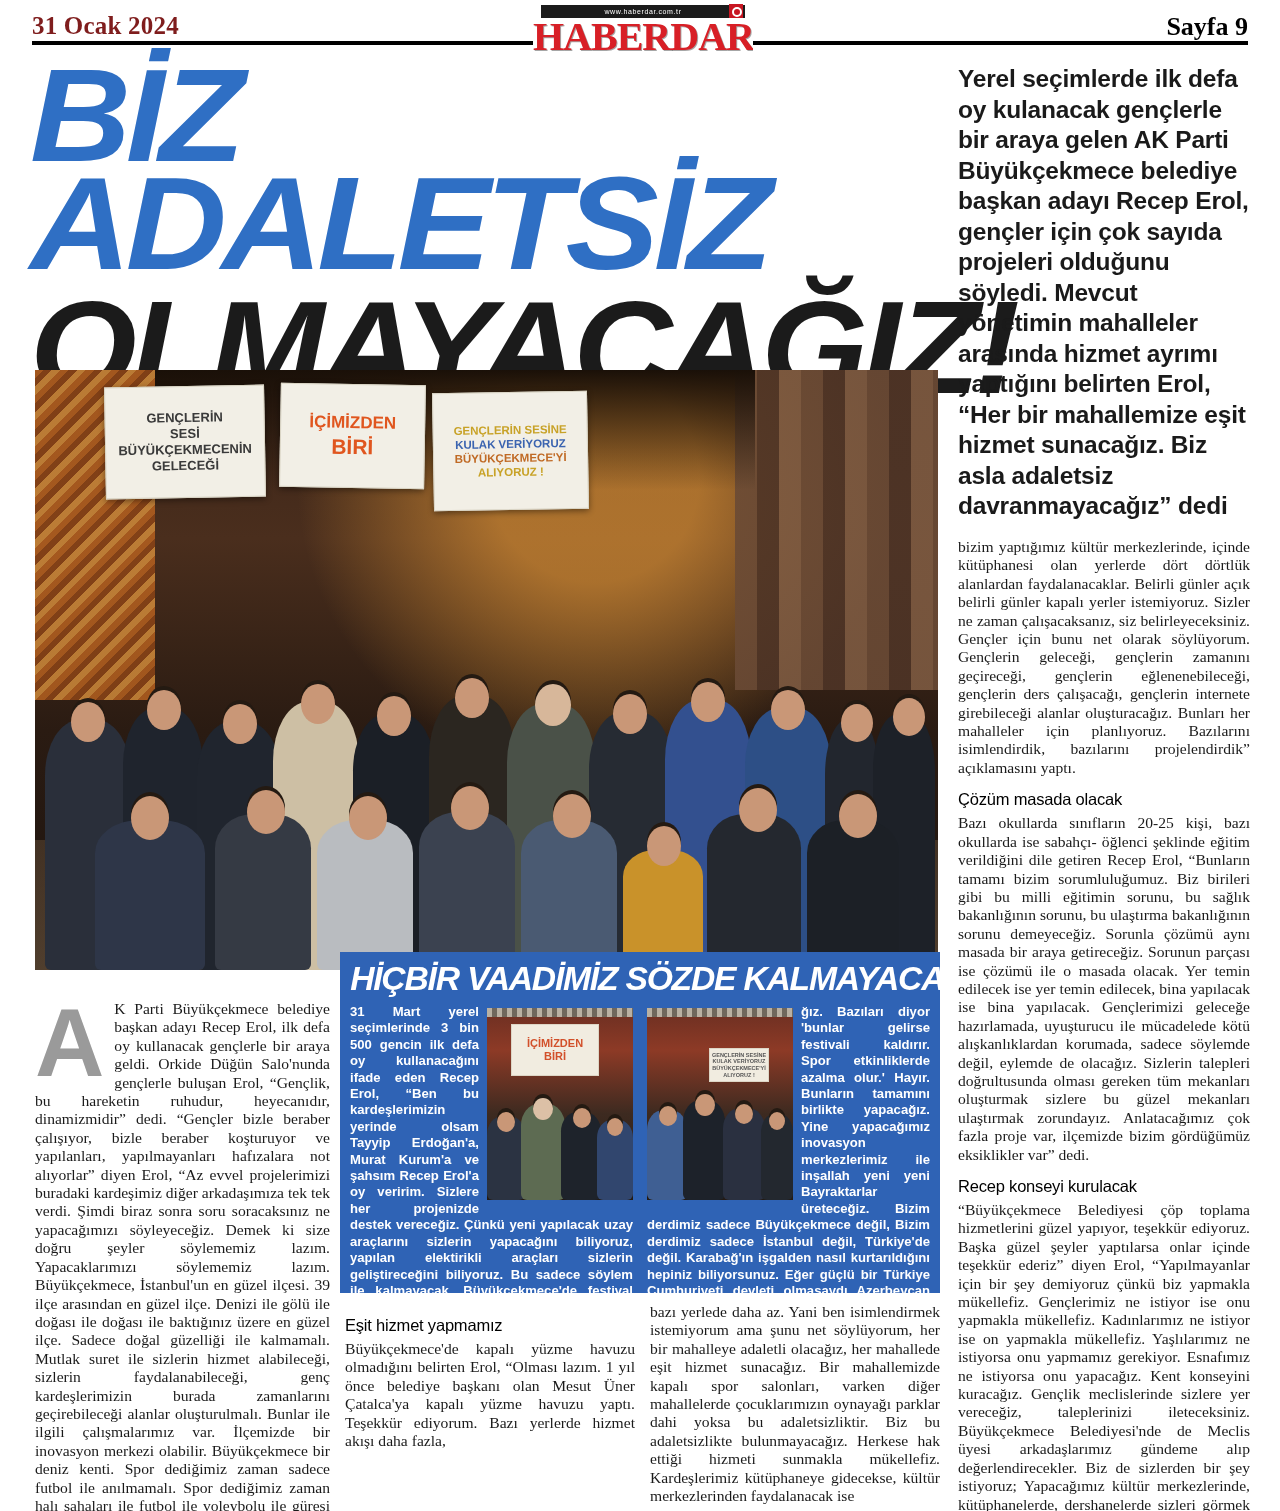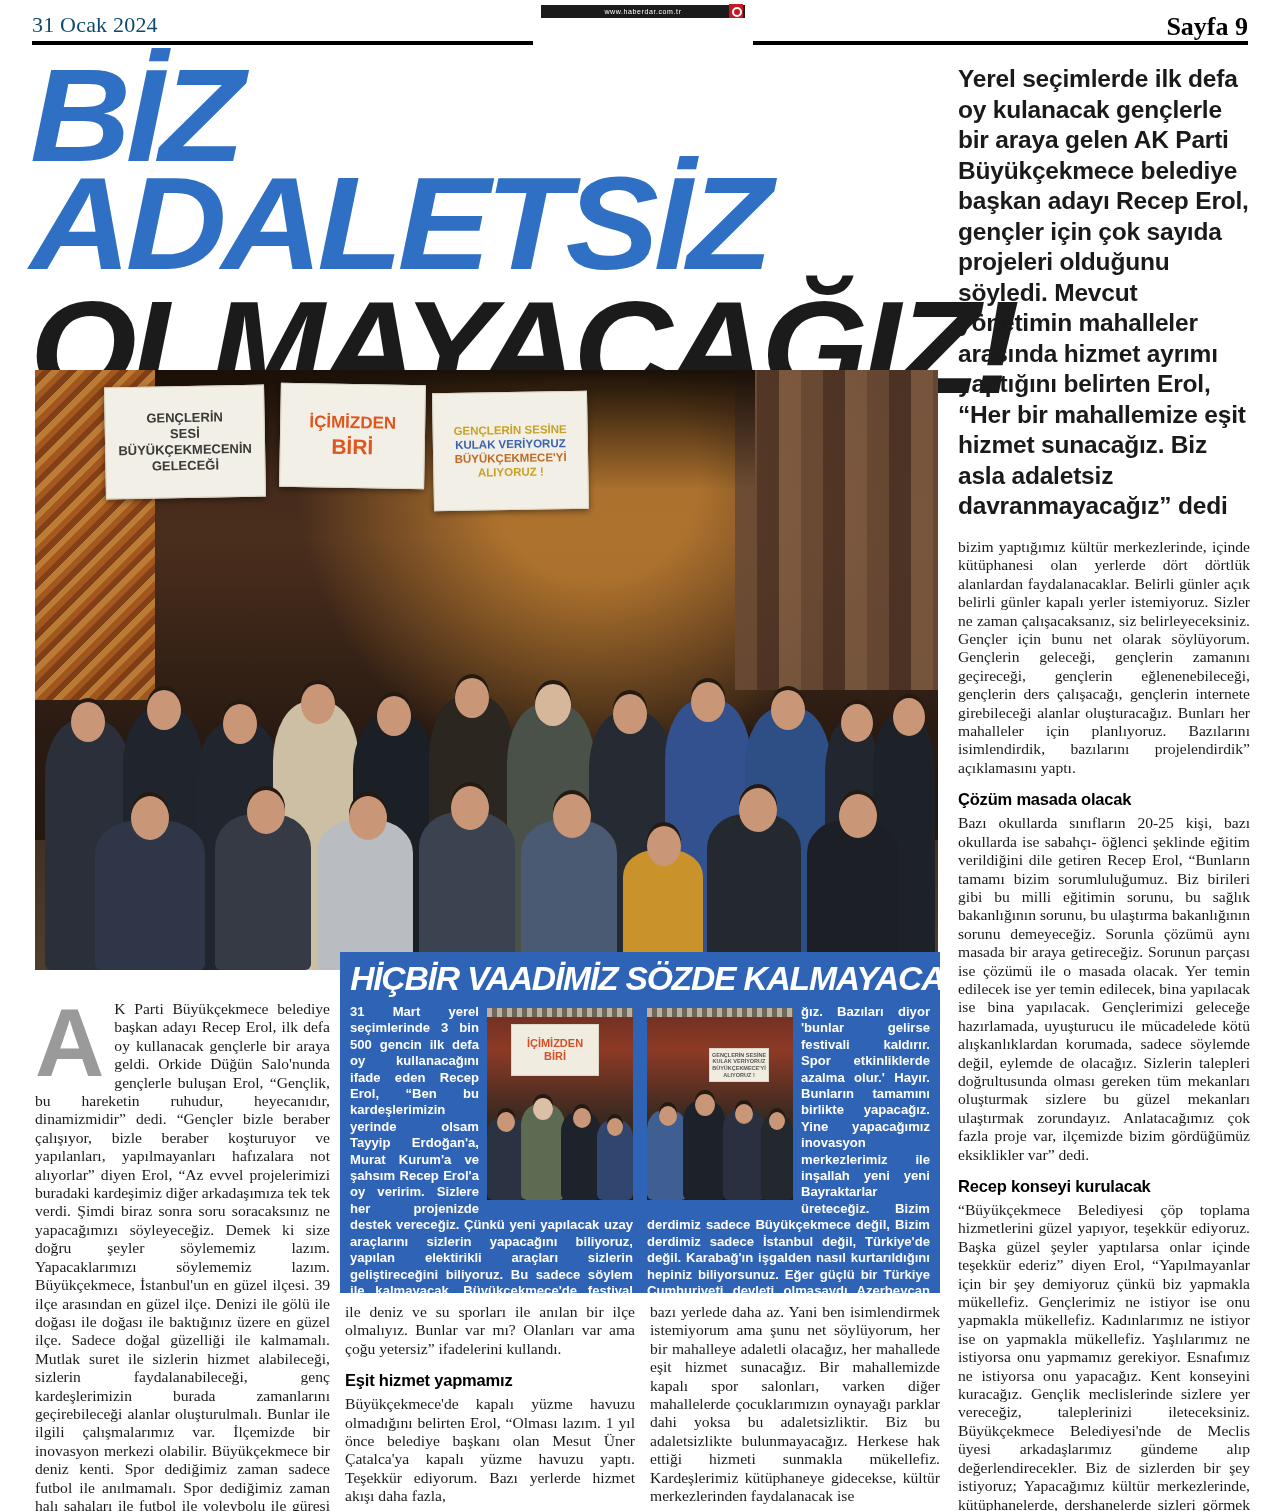--- a/index.html
+++ b/index.html
@@ -13,21 +13,21 @@
     position:relative;
   }
 
   
   .masthead {
     position:absolute; left:0; top:0; width:1280px; height:58px;
   }
   .masthead .date {
     position:absolute; left:32px; top:12px;
     font-family:"Liberation Serif", serif;
-    font-size:22px; font-weight:400; letter-spacing:.2px; color:#0c4a6e;
+    font-size:25px; font-weight:700; letter-spacing:.2px; color:#7f1d1d;
   }
   .masthead .page-no {
     position:absolute; right:32px; top:12px;
     font-family:"Liberation Serif", serif;
     font-size:26px; font-weight:700; color:#000;
   }
   .rule-left {
     position:absolute; left:32px; top:41px; width:510px; height:4px; background:#000;
   }
   .rule-right {
@@ -85,21 +85,21 @@
   
   .right-col {
     position:absolute; left:958px; top:538px; width:292px;
     font-family:"Liberation Serif", serif;
     font-size:15.6px; line-height:18.4px;
     text-align:justify; color:#1a1a1a;
   }
   .right-col p { margin:0 0 0 0; text-indent:0; }
   .subhead {
     font-family:"Liberation Sans", sans-serif;
-    font-weight:700; font-size:16.5px; line-height:20px;
+    font-weight:400; font-size:16.5px; line-height:20px;
     margin:12px 0 5px 0; color:#000; letter-spacing:-.2px;
   }
 
   
   .main-photo {
     position:absolute; left:35px; top:370px; width:903px; height:600px;
     overflow:hidden; background:#2b1c14;
   }
   .mp-bg {
     position:absolute; inset:0;
@@ -216,20 +216,21 @@
 <div class="masthead">
   <div class="date">31 Ocak 2024</div>
   <div class="page-no">Sayfa 9</div>
   <div class="rule-left"></div>
   <div class="rule-right"></div>
   <div class="logo">
     <div class="logo-url">
       <span>www.haberdar.com.tr</span>
       <span class="flag"></span>
     </div>
+    <div class="logo-word">HABERDAR</div>
   </div>
 </div>
 
 <div class="headline">
   <span class="l1">BİZ ADALETSİZ</span>
   <span class="l2">OLMAYACAĞIZ!</span>
 </div>
 
 <div class="lead">Yerel seçimlerde ilk defa oy kulanacak gençlerle bir araya gelen AK Parti Büyükçekmece belediye başkan adayı Recep Erol, gençler için çok sayıda projeleri olduğunu söyledi. Mevcut yönetimin mahalleler arasında hizmet ayrımı yaptığını belirten Erol, “Her bir mahallemize eşit hizmet sunacağız. Biz asla adaletsiz davranmayacağız” dedi</div>
 
@@ -353,21 +354,20 @@
     </div>
   </div>
 </div>
 
 <div class="col" id="col-left">
   <span class="dropcap">A</span>
   <span>K Parti Büyükçekmece belediye başkan adayı Recep Erol, ilk defa oy kullanacak gençlerle bir araya geldi. Orkide Düğün Salo'nunda gençlerle buluşan Erol, “Gençlik, bu hareketin ruhudur, heyecanıdır, dinamizmidir” dedi. “Gençler bizle beraber çalışıyor, bizle beraber koşturuyor ve yapılanları, yapılmayanları hafızalara not alıyorlar” diyen Erol, “Az evvel projelerimizi buradaki kardeşimiz diğer arkadaşımıza tek tek verdi. Şimdi biraz sonra soru soracaksınız ne yapacağımızı söyleyeceğiz. Demek ki size doğru şeyler söylememiz lazım. Yapacaklarımızı söylememiz lazım. Büyükçekmece, İstanbul'un en güzel ilçesi. 39 ilçe arasından en güzel ilçe. Denizi ile gölü ile doğası ile doğası ile baktığınız üzere en güzel ilçe. Sadece doğal güzelliği ile kalmamalı. Mutlak suret ile sizlerin hizmet alabileceği, sizlerin faydalanabileceği, genç kardeşlerimizin burada zamanlarını geçirebileceği alanlar oluşturulmalı. Bunlar ile ilgili çalışmalarımız var.  İlçemizde bir inovasyon merkezi olabilir. Büyükçekmece bir deniz kenti. Spor dediğimiz zaman sadece futbol ile anılmamalı. Spor dediğimiz zaman halı sahaları ile futbol ile voleybolu ile güreşi ile basketbolu</span>
 </div>
 
 <div class="col" id="col-mid">
-  <div>ile deniz ve su sporları ile anılan bir ilçe olmalıyız. Bunlar var mı? Olanları var ama çoğu yetersiz” ifadelerini kullandı.</div>
   <div class="subhead">Eşit hizmet yapmamız</div>
   <div>Büyükçekmece'de kapalı yüzme havuzu olmadığını belirten Erol, “Olması lazım. 1 yıl önce belediye başkanı olan Mesut Üner Çatalca'ya kapalı yüzme havuzu yaptı. Teşekkür ediyorum. Bazı yerlerde hizmet akışı daha fazla,</div>
 </div>
 
 <div class="col" id="col-mid2">
   <div>bazı yerlede daha az. Yani ben isimlendirmek istemiyorum ama şunu net söylüyorum, her bir mahalleye adaletli olacağız, her mahallede eşit hizmet sunacağız. Bir mahallemizde kapalı spor salonları, varken diğer mahallelerde çocuklarımızın oynayağı parklar dahi yoksa bu adaletsizliktir. Biz bu adaletsizlikte bulunmayacağız. Herkese hak ettiği hizmeti sunmakla mükellefiz. Kardeşlerimiz kütüphaneye gidecekse, kültür merkezlerinden faydalanacak ise</div>
 </div>
 
 <div class="right-col">
   <p>bizim yaptığımız kültür merkezlerinde, içinde kütüphanesi olan yerlerde dört dörtlük alanlardan faydalanacaklar. Belirli günler açık belirli günler kapalı yerler istemiyoruz. Sizler ne zaman çalışacaksanız, siz belirleyeceksiniz. Gençler için bunu net olarak söylüyorum. Gençlerin geleceği, gençlerin zamanını geçireceği, gençlerin eğlenenebileceği, gençlerin ders çalışacağı, gençlerin internete girebileceği alanlar oluşturacağız. Bunları her mahalleler için planlıyoruz. Bazılarını isimlendirdik, bazılarını projelendirdik” açıklamasını yaptı.</p>

